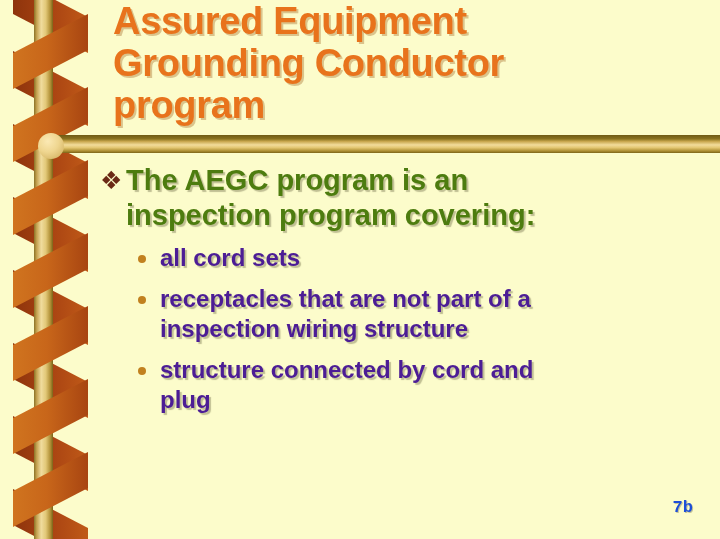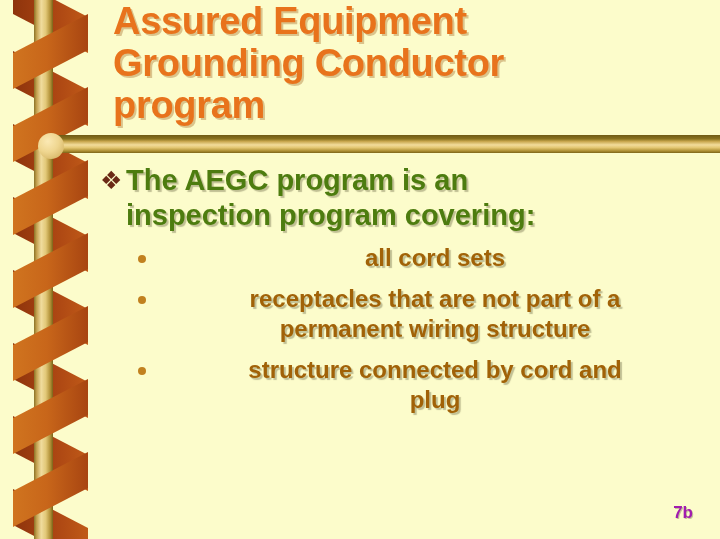--- a/index.html
+++ b/index.html
@@ -146,35 +146,34 @@
     height: 8px;
     border-radius: 50%;
     background: #C1811F;
   }
   .lvl2-text {
     flex: 1 1 auto;
     font-family: "Liberation Sans", sans-serif;
     font-weight: bold;
     font-size: 24px;
     line-height: 30px;
-    color: #a16207;
+    color: #4c1d95;
     text-shadow: 2px 2px 1px rgba(120, 118, 80, 0.45);
     white-space: pre-line;
-    text-align: center;
   }
 
   
   #page-number {
     position: absolute;
     right: 27px;
-    bottom: 16px;
-    font-family: Liberation Sans, sans-serif;
+    bottom: 22px;
+    font-family: Liberation Mono, monospace;
     font-weight: bold;
     font-size: 17px;
-    color: #a21caf;
+    color: #1d4ed8;
     text-shadow: 1px 1px 0 rgba(140, 138, 95, 0.5);
   }
 </style>
 </head>
 <body>
 
 <div id="slide">
 
   <div id="left-ornament">
     <svg width="100" height="539" viewBox="0 0 100 539" xmlns="http://www.w3.org/2000/svg">
@@ -251,21 +250,21 @@
           <span class="dot"></span>
         </span>
         <span class="lvl2-text">all cord sets</span>
       </div>
 
       <div class="bullet-row lvl2">
         <span class="lvl2-marker">
           <span class="dot"></span>
         </span>
         <span class="lvl2-text">receptacles that are not part of a
-permanent wiring structure</span>
+inspection wiring structure</span>
       </div>
 
       <div class="bullet-row lvl2">
         <span class="lvl2-marker">
           <span class="dot"></span>
         </span>
         <span class="lvl2-text">structure connected by cord and
 plug</span>
       </div>
 

